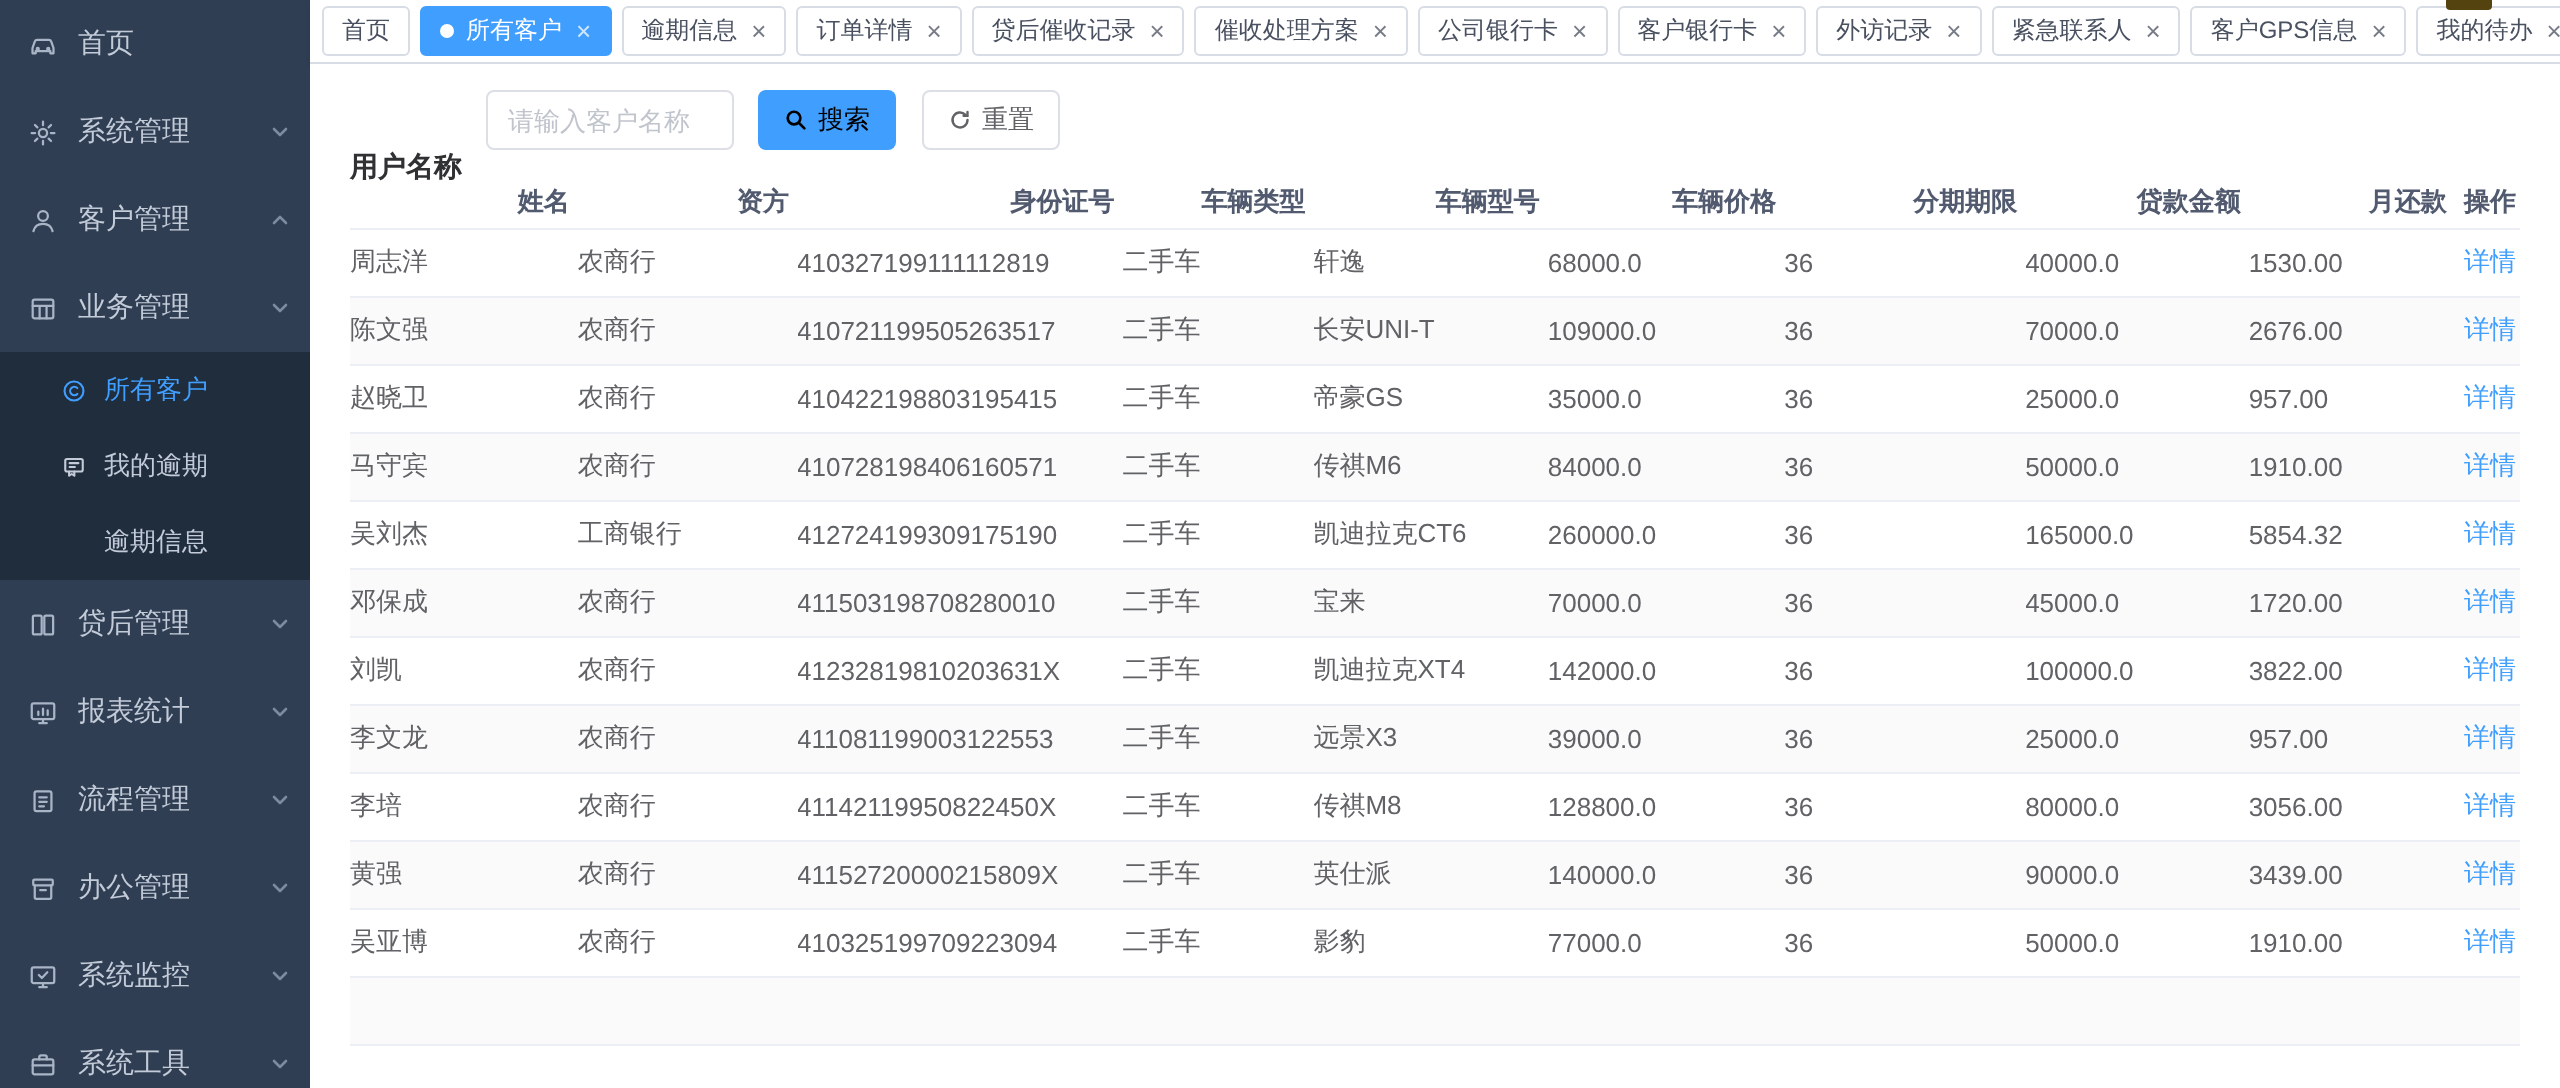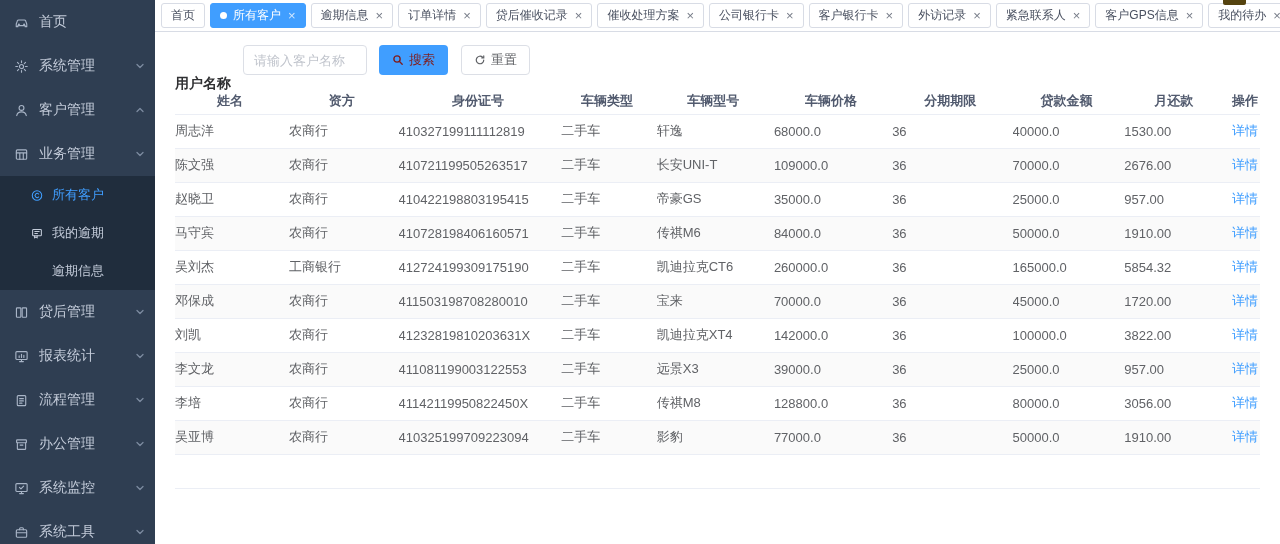--- a/index.html
+++ b/index.html
@@ -64,28 +64,28 @@
     width:124px;height:30px;border:1px solid #dcdfe6;border-radius:4px;
     padding:0 10px;font-size:13px;color:#be185d;outline:none;
     font-family:"Liberation Sans","DejaVu Sans",sans-serif;
   }
   .search-input::placeholder{color:#c0c4cc;}
   .btn{
     height:30px;display:inline-flex;align-items:center;gap:5px;border-radius:4px;
     font-size:13px;padding:0 12px;cursor:pointer;border:1px solid transparent;
     font-family:inherit;white-space:nowrap;
   }
-  .btn-primary{background:var(--accent);color:#7f1d1d;margin-left:12px;}
+  .btn-primary{background:var(--accent);color:#000000;margin-left:12px;}
   .btn-plain{background:#fff;border-color:#dcdfe6;color:#606266;margin-left:13px;}
   .btn .icon{display:flex;}
 
   
   table{width:100%;border-collapse:collapse;font-size:13px;table-layout:fixed;}
   thead th{
-    text-align:center;font-weight:bold;color:#515a6e;height:25px;
+    text-align:right;font-weight:bold;color:#515a6e;height:25px;
     border-bottom:1px solid var(--border);padding:0 4px 0 0;white-space:nowrap;overflow:hidden;
   }
   tbody td{
     height:34px;color:#606266;border-bottom:1px solid var(--border);
     padding:0 4px 0 0;white-space:nowrap;overflow:hidden;
   }
   tbody tr:nth-child(even){background:#fafafa;}
   th.col-op,td.col-op{text-align:right;padding-right:2px;}
   .detail{color:var(--accent);cursor:pointer;}
   svg{display:block;}
@@ -465,20 +465,32 @@
               <td>41142119950822450X</td>
               <td>二手车</td>
               <td>传祺M8</td>
               <td>128800.0</td>
               <td>36</td>
               <td>80000.0</td>
               <td>3056.00</td>
               <td class="col-op"><span class="detail">详情</span></td>
             </tr>
             <tr>
+              <td>黄强</td>
+              <td>农商行</td>
+              <td>41152720000215809X</td>
+              <td>二手车</td>
+              <td>英仕派</td>
+              <td>140000.0</td>
+              <td>36</td>
+              <td>90000.0</td>
+              <td>3439.00</td>
+              <td class="col-op"><span class="detail">详情</span></td>
+            </tr>
+            <tr>
               <td>吴亚博</td>
               <td>农商行</td>
               <td>410325199709223094</td>
               <td>二手车</td>
               <td>影豹</td>
               <td>77000.0</td>
               <td>36</td>
               <td>50000.0</td>
               <td>1910.00</td>
               <td class="col-op"><span class="detail">详情</span></td>

